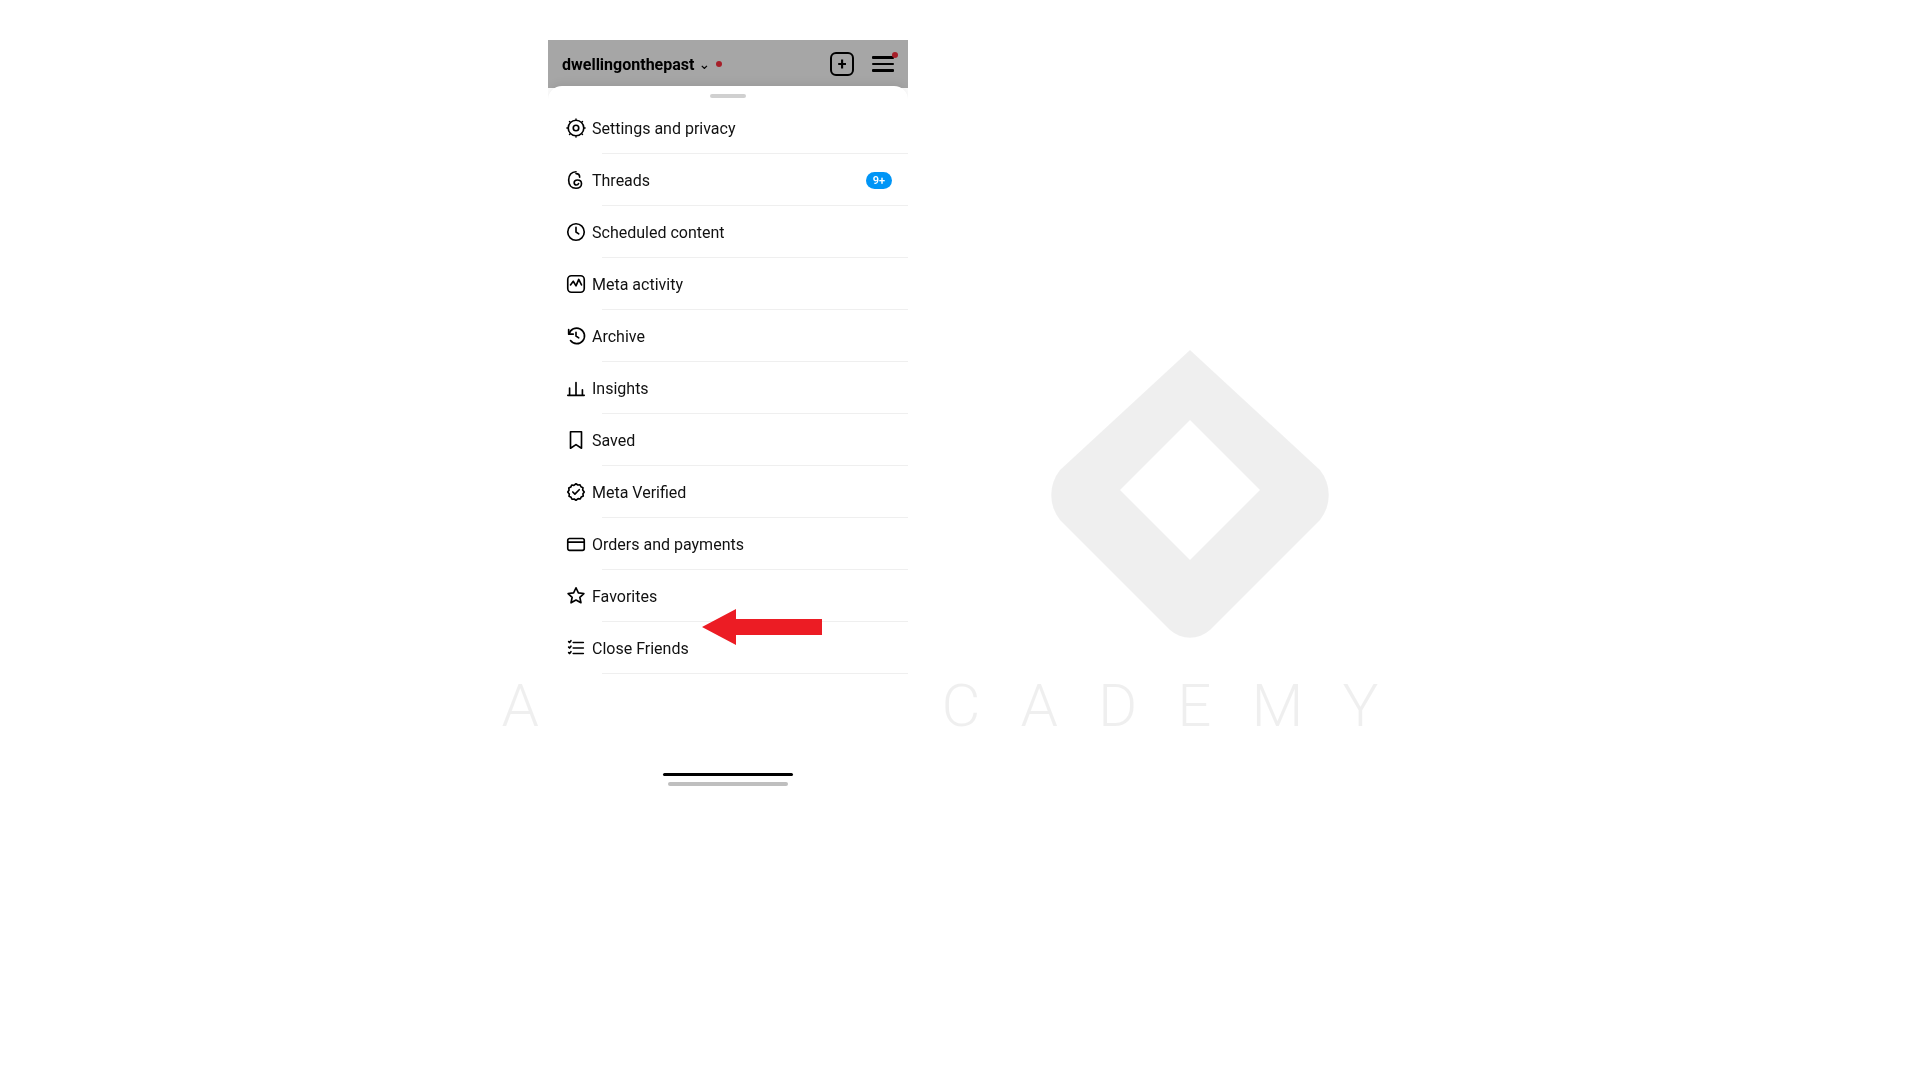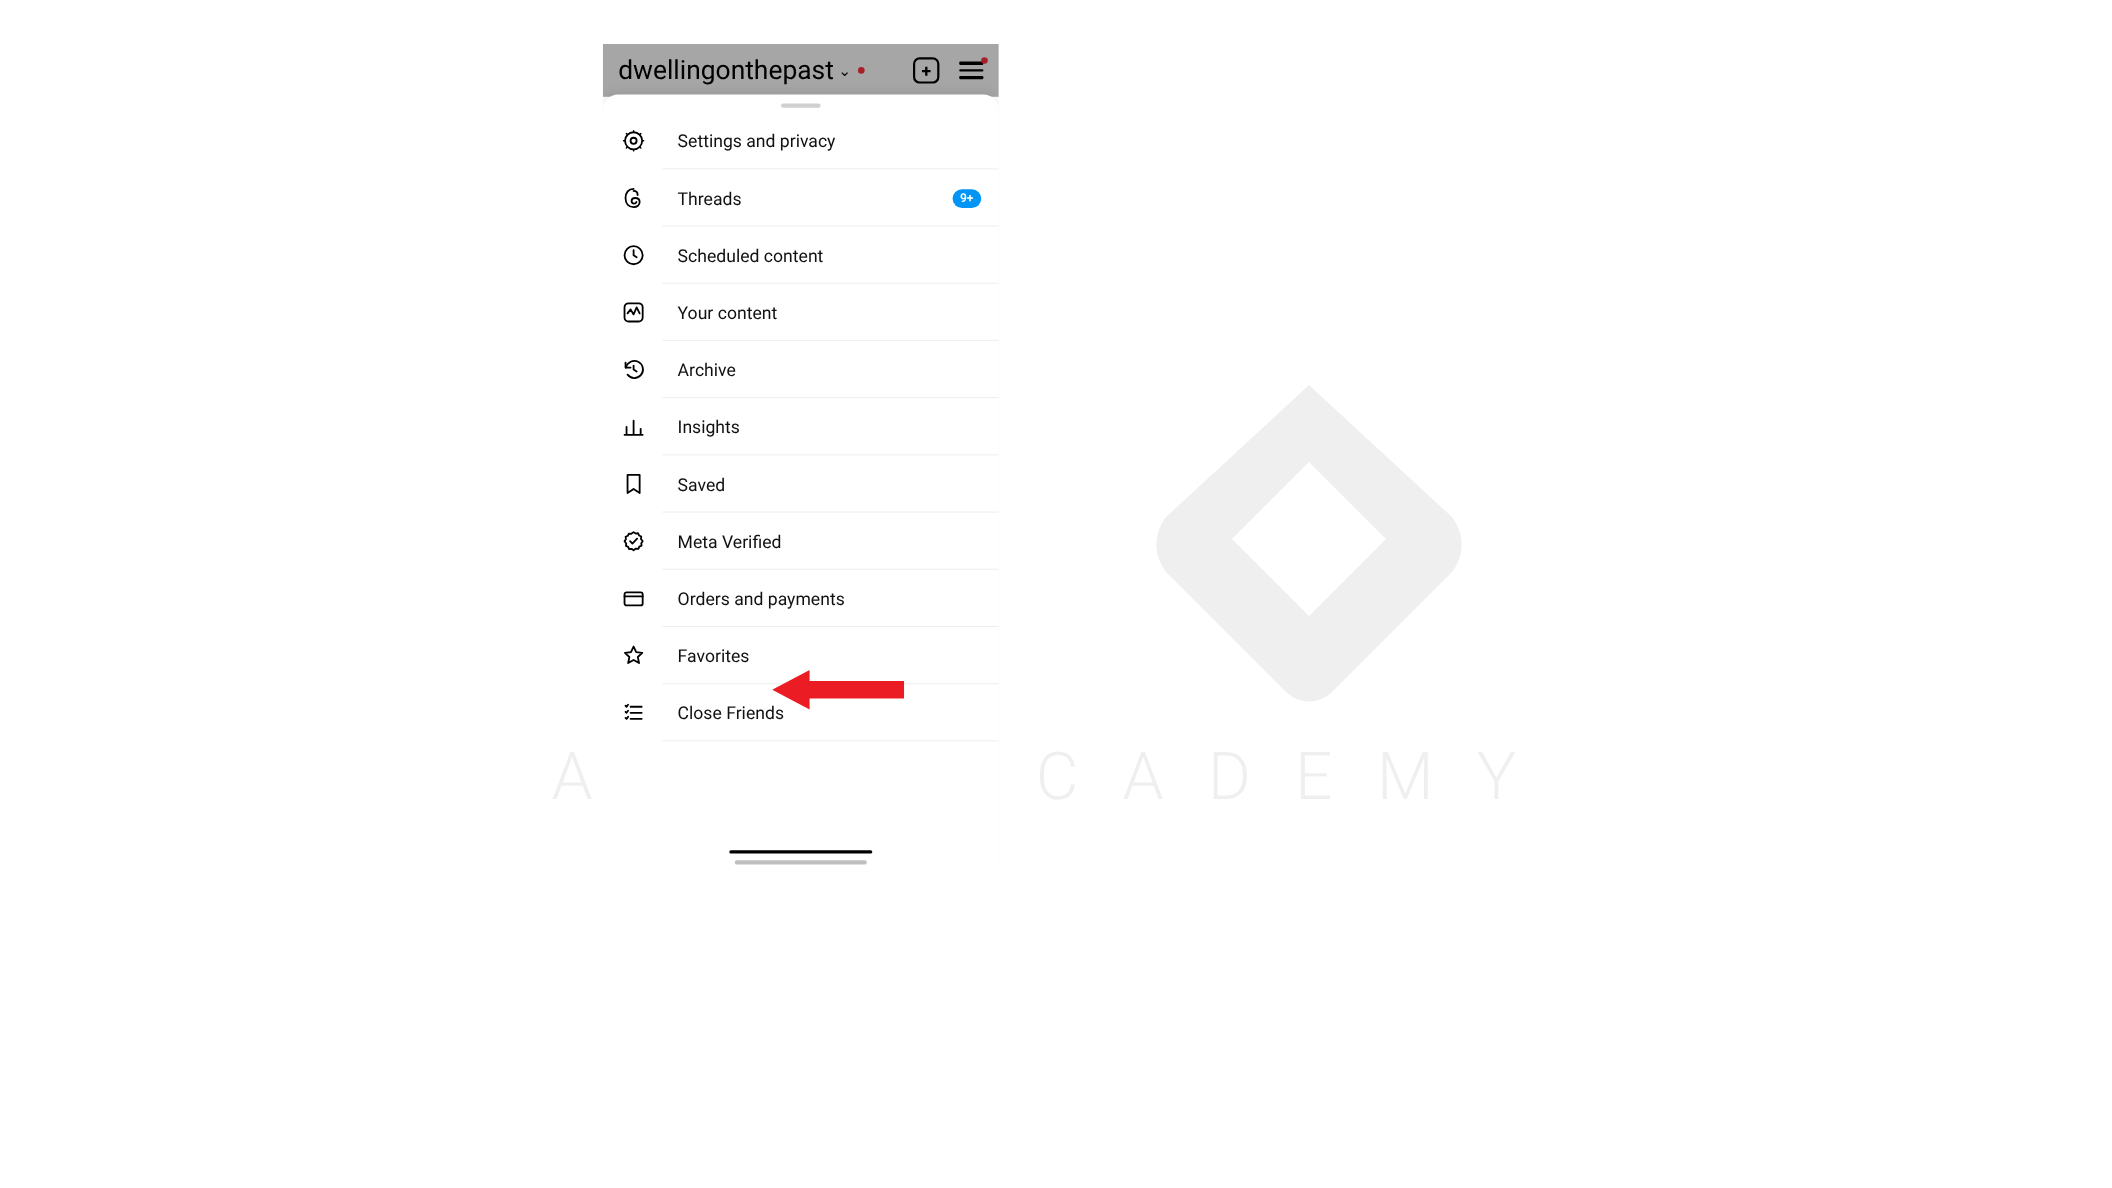--- a/index.html
+++ b/index.html
@@ -55,21 +55,21 @@
     background: #fff;
     justify-content: space-between;
   }
   .header-dim {
     position: absolute;
     inset: 0;
     background: rgba(0,0,0,0.35);
     pointer-events: none;
   }
   .username-wrap { display: flex; align-items: center; gap: 4px; }
-  .username { font-weight: 400; font-size: 24px; color: #000; }
+  .username { font-weight: 700; font-size: 16px; color: #000; }
   .chev { font-size: 14px; color: #000; }
   .red-dot { width: 6px; height: 6px; border-radius: 50%; background: #ff3040; margin-left: 2px; }
   .header-actions { display: flex; align-items: center; gap: 18px; }
   .icon-sq {
     width: 24px; height: 24px;
     border: 2px solid #000;
     border-radius: 6px;
     display: flex; align-items: center; justify-content: center;
     font-size: 16px; font-weight: 700; color: #000;
   }
@@ -96,21 +96,21 @@
     align-items: center;
     padding: 14px 16px 14px 16px;
     margin-left: 0;
     position: relative;
   }
   .menu-item .ic {
     width: 24px; height: 24px; flex: 0 0 24px;
     display: flex; align-items: center; justify-content: center;
   }
   .menu-item .label {
-    margin-left: 28px;
+    margin-left: 4px;
     font-size: 16px;
     color: #111;
   }
   .menu-item .badge {
     margin-left: auto;
     background: #0095f6;
     color: #fff;
     font-size: 11px;
     font-weight: 600;
     padding: 2px 7px;
@@ -218,21 +218,21 @@
           </span>
           <span class="label">Scheduled content</span>
         </div>
         <div class="menu-item">
           <span class="ic">
             <svg viewBox="0 0 24 24">
               <rect x="3" y="3" width="18" height="18" rx="4"></rect>
               <path d="M6 13l3-4 3 5 3-7 3 6"></path>
             </svg>
           </span>
-          <span class="label">Your content</span>
+          <span class="label">Meta activity</span>
         </div>
         <div class="menu-item">
           <span class="ic">
             <svg viewBox="0 0 24 24">
               <path d="M4 5v5h5"></path>
               <path d="M4.5 10A8.5 8.5 0 1 1 6 17"></path>
               <path d="M12 8v4l3 2"></path>
             </svg>
           </span>
           <span class="label">Archive</span>

